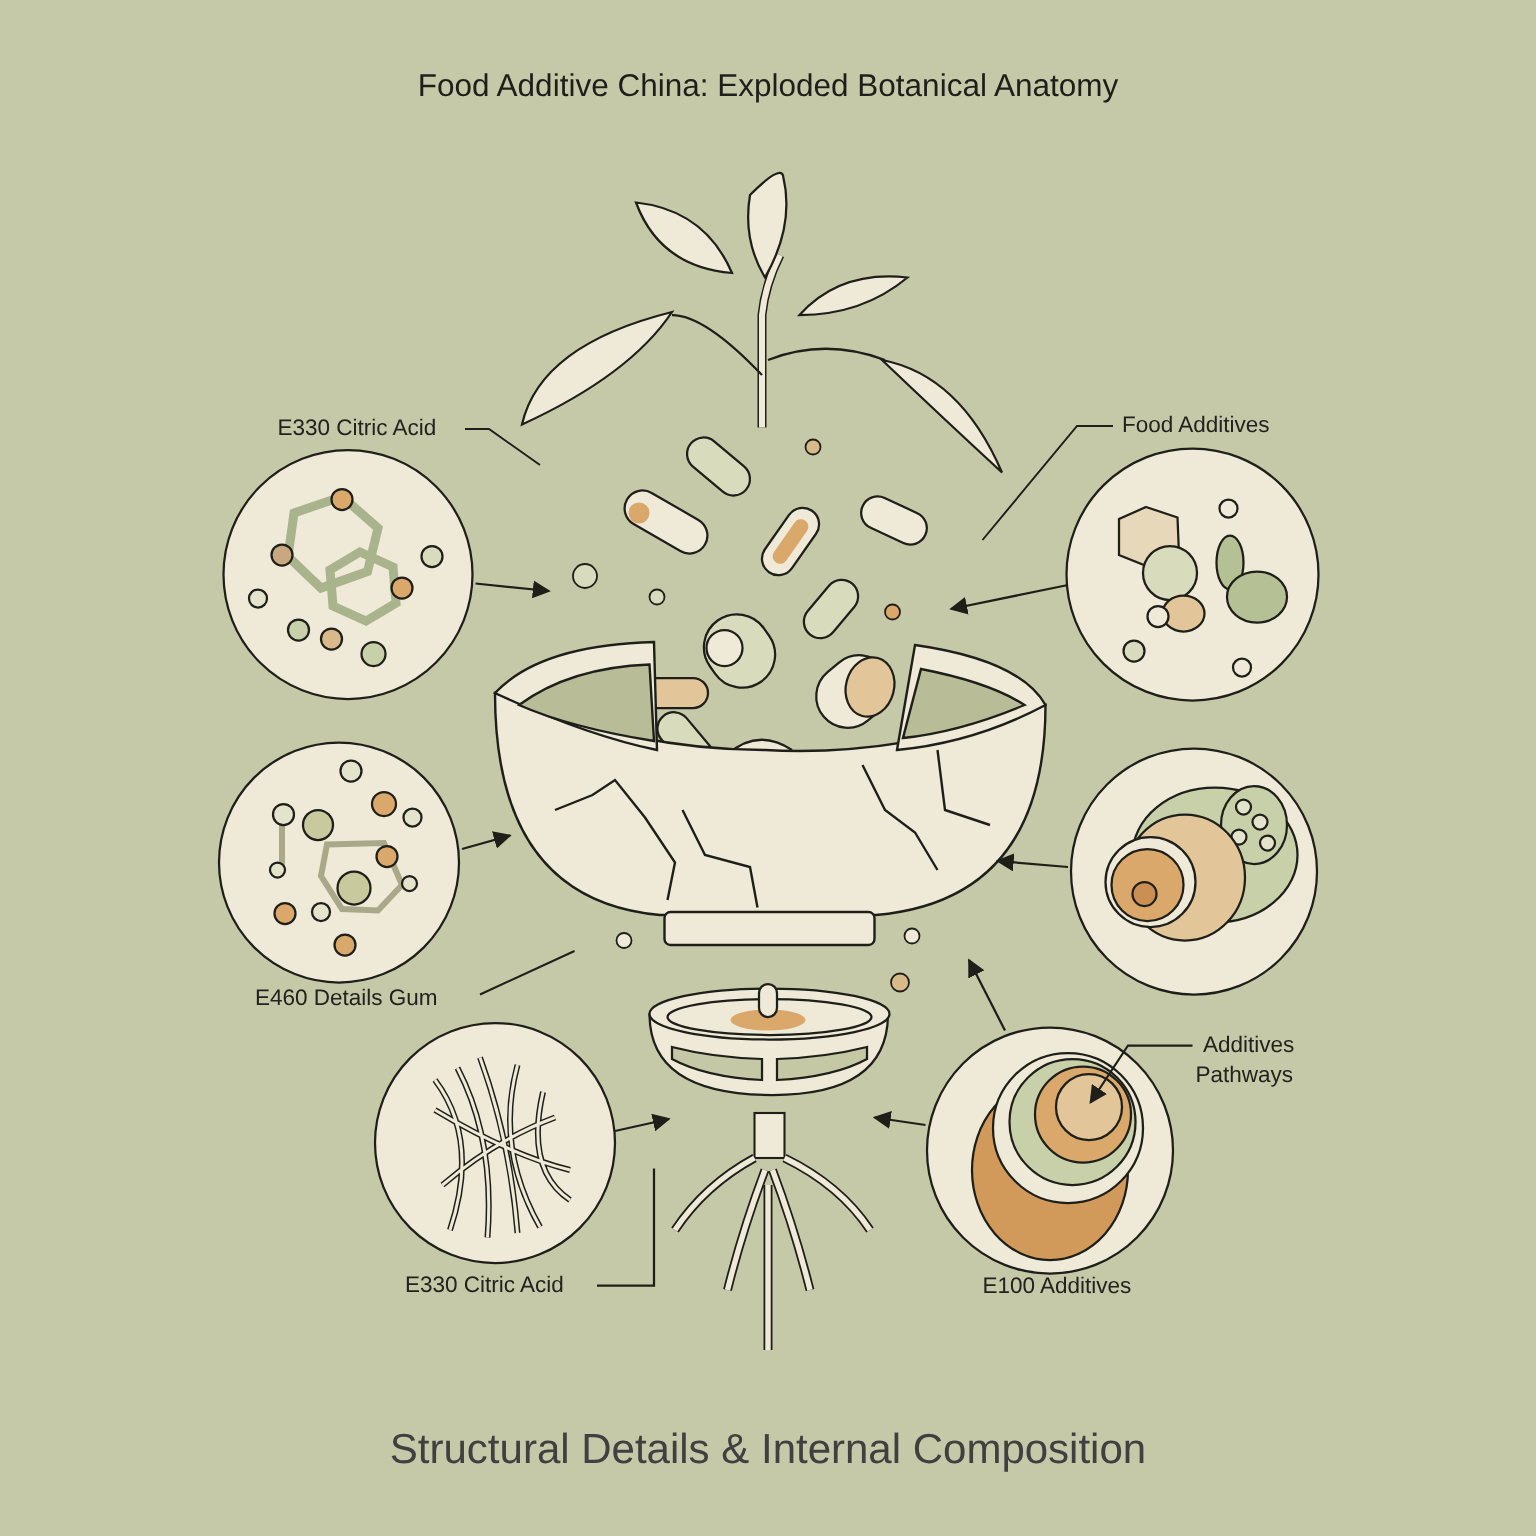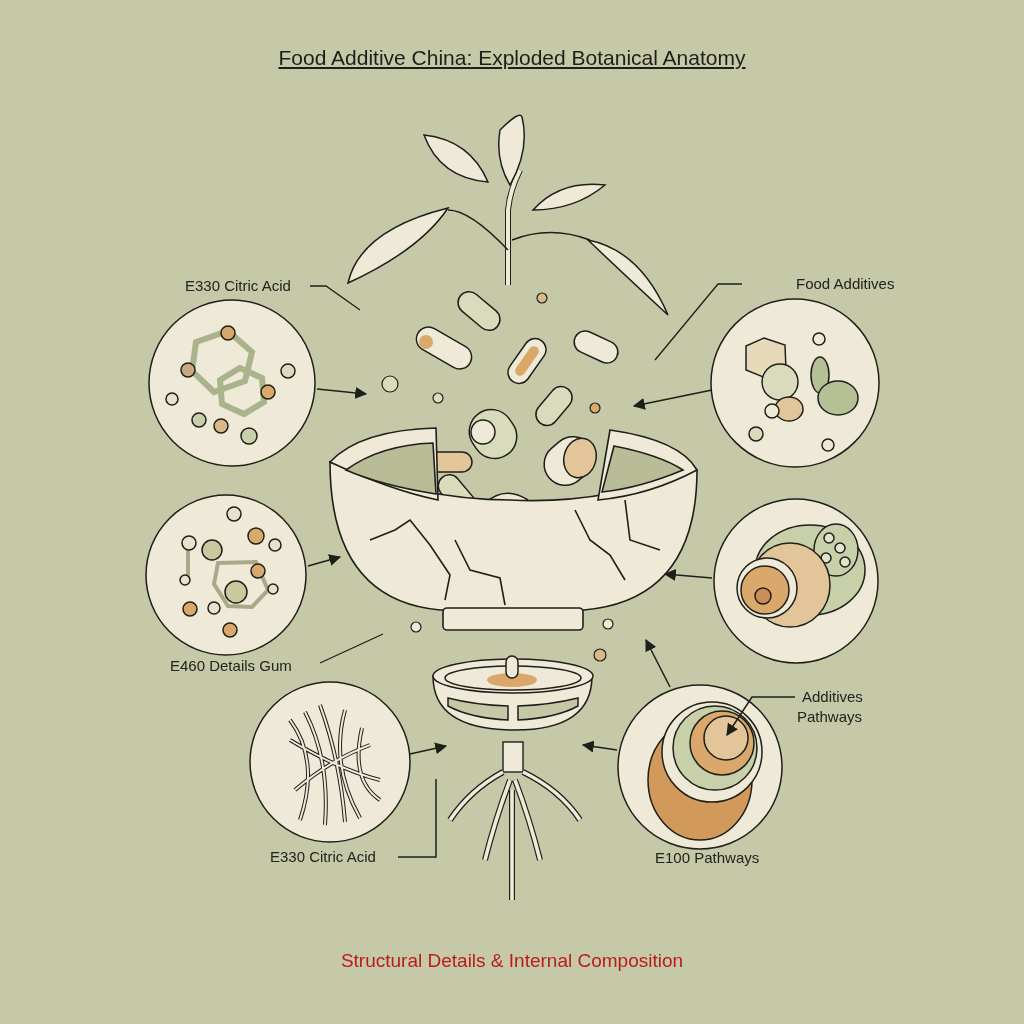--- a/index.html
+++ b/index.html
@@ -1,19 +1,19 @@
 <!DOCTYPE html>
 <html><head>
 <meta charset="utf-8">
 <style>
   html, body { margin:0; padding:0; }
   body { width:1024px; height:1024px; background:#c6c9a8; overflow:hidden; font-family:"Liberation Sans", sans-serif; position:relative; }
   .canvas { position:absolute; left:0; top:0; width:1024px; height:1024px; }
-  .title { position:absolute; left:0; width:1024px; top:46px; text-align:center; font-size:21px; color:#1e1e1a;text-decoration:underline; }
-  .footer { position:absolute; left:0; width:1024px; top:950px; text-align:center; font-size:19px; color:#b91c1c; }
+  .title { position:absolute; left:0; width:1024px; top:46px; text-align:center; font-size:21px; color:#1e1e1a; }
+  .footer { position:absolute; left:0; width:1024px; top:950px; text-align:center; font-size:28px; color:#404040; }
   .label { position:absolute; font-size:15px; color:#22221e; white-space:nowrap; line-height:20px;text-align:center; }
 </style>
 </head>
 <body>
 
 <div class="title">Food Additive China: Exploded Botanical Anatomy</div>
 
 <svg class="canvas" viewBox="0 0 1024 1024" width="1024" height="1024">
   <defs>
     <marker id="arr" viewBox="0 0 10 10" refX="9" refY="5" markerWidth="8" markerHeight="8" orient="auto">
@@ -172,20 +172,20 @@
   </g>
 
   <g stroke="#1f1f1a" stroke-width="1.3" fill="none">
     <polyline points="310,286 326,286 360,310"></polyline>
     <polyline points="742,284 718,284 655,360"></polyline>
     <line x1="320" y1="663" x2="383" y2="634"></line>
   </g>
 </svg>
 
 <div class="label" style="left:185px; top:276px;">E330 Citric Acid</div>
-<div class="label" style="left:748px; top:274px;margin-left:48px;">Food Additives</div>
+<div class="label" style="left:748px; top:274px;">Food Additives</div>
 <div class="label" style="left:170px; top:656px;">E460 Details Gum</div>
 <div class="label" style="left:270px; top:847px;">E330 Citric Acid</div>
-<div class="label" style="left:655px; top:848px;">E100 Pathways</div>
+<div class="label" style="left:655px; top:848px;">E100 Additives</div>
 <div class="label" style="left:802px; top:687px;">Additives</div>
 <div class="label" style="left:797px; top:707px;">Pathways</div>
 
 <div class="footer">Structural Details &amp; Internal Composition</div>
 
 </body></html>

